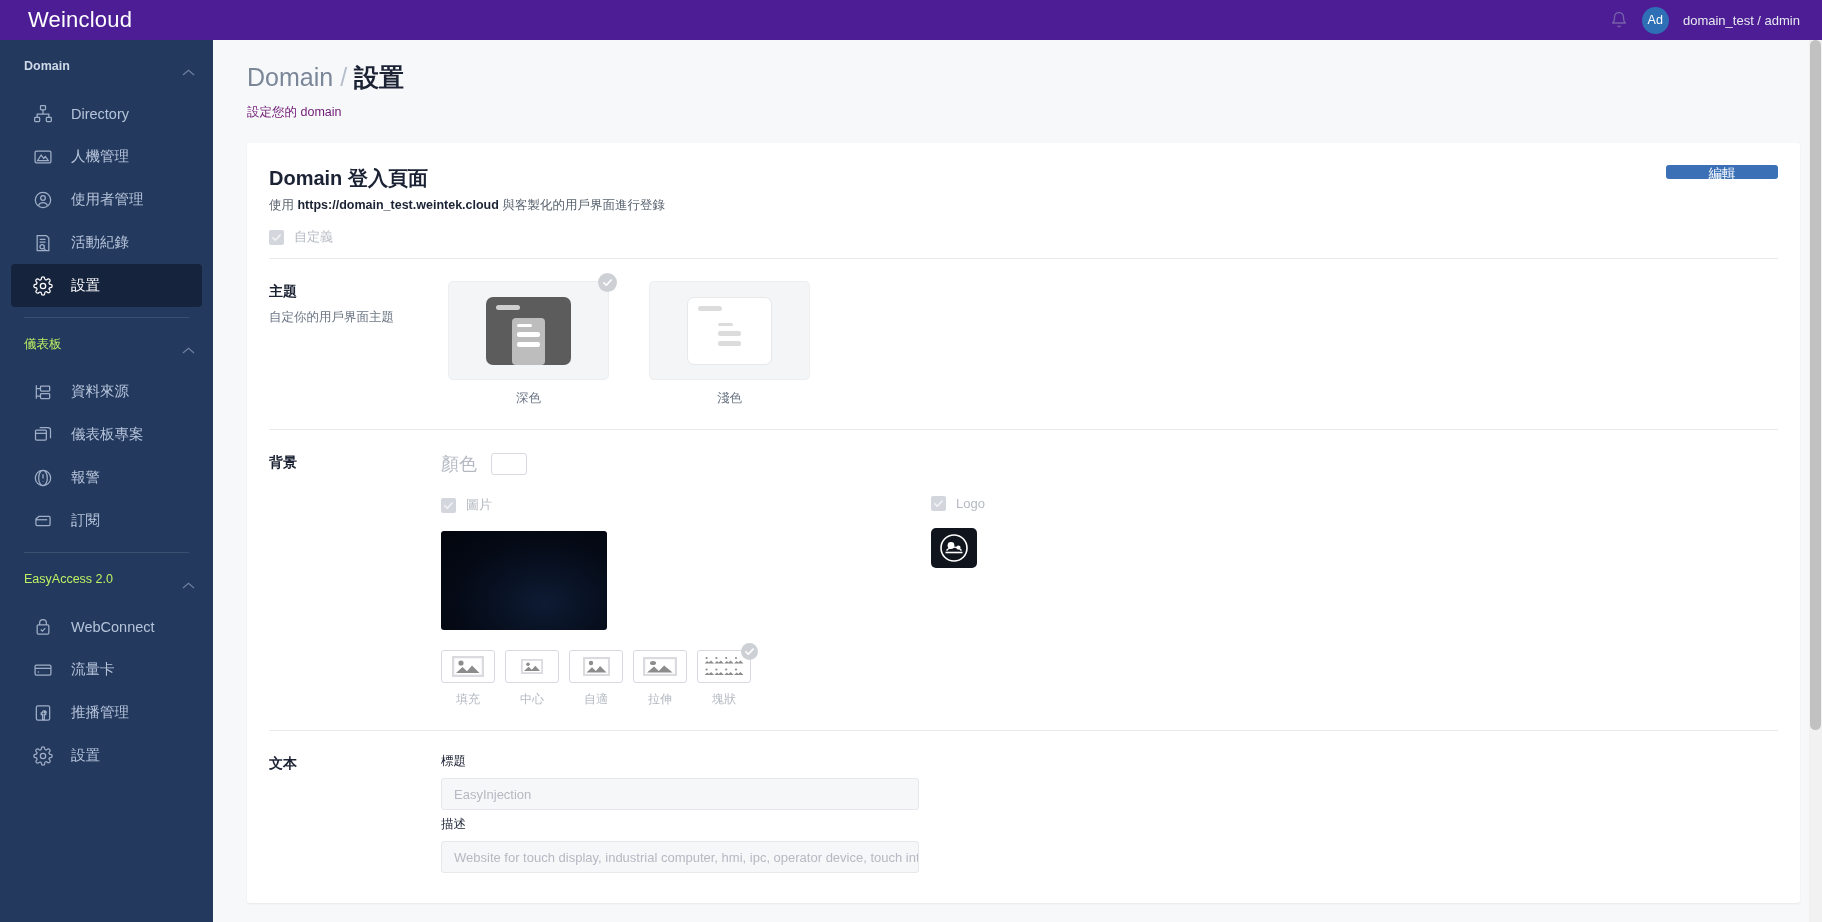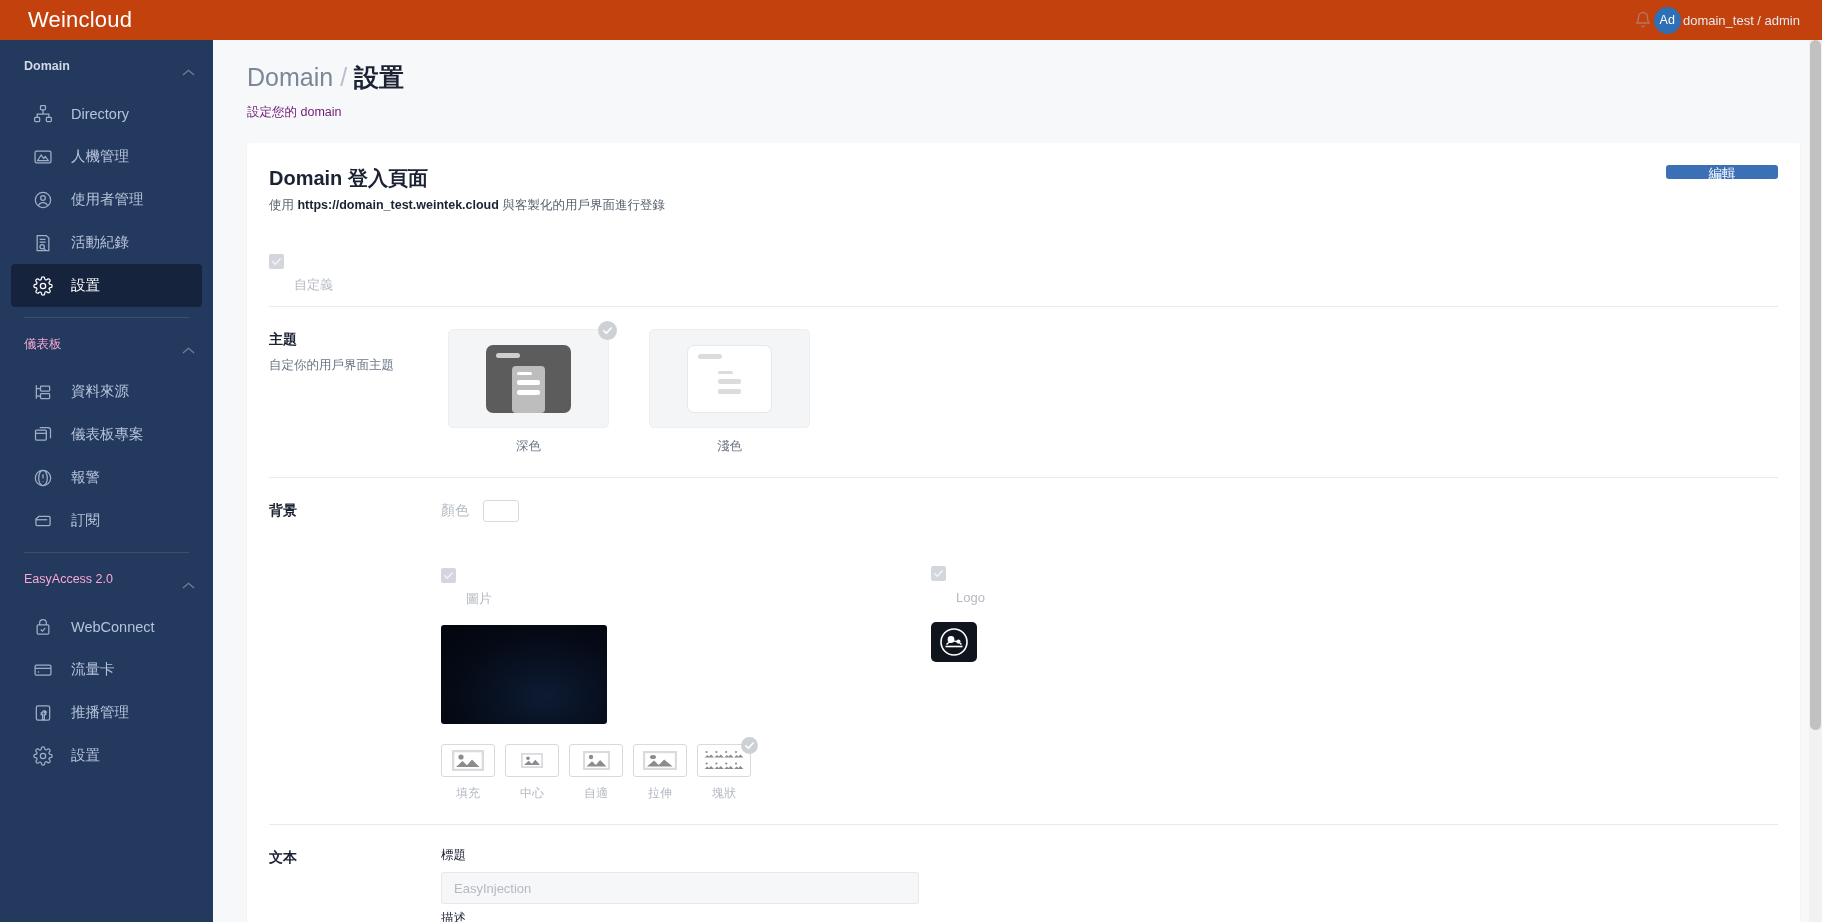--- a/index.html
+++ b/index.html
@@ -6,47 +6,47 @@
   html, body {
     width: 1822px; height: 922px;
     font-family: "Liberation Sans", sans-serif;
     background: #ffffff;
     overflow: hidden;
   }
   .app { position: relative; width: 1822px; height: 922px; display: flex; flex-direction: column; }
 
   
   .topbar {
-    height: 40px; background: #c2410c; flex: 0 0 40px;
+    height: 40px; background: #4c1d95; flex: 0 0 40px;
     display: flex; align-items: center; justify-content: space-between;
     padding: 0 22px 0 28px; position: relative; z-index: 5;
   }
   .brand { color: #ffffff; font-size: 22px; letter-spacing: .2px; font-weight: 400; }
-  .topbar-right { display: flex; align-items: center; gap: 2px; }
+  .topbar-right { display: flex; align-items: center; gap: 14px; }
   .bell { width: 18px; height: 18px; opacity: .45; display: block; }
   .avatar {
     width: 27px; height: 27px; border-radius: 50%; background: #2f6fb5;
     color: #fff; font-size: 12.5px; display: flex; align-items: center; justify-content: center;
     letter-spacing: .2px;
   }
   .userlabel { color: #e7eaf0; font-size: 13px; }
 
   
   .body-row { display: flex; flex: 1 1 auto; min-height: 0; }
 
   
   .sidebar {
     width: 213px; flex: 0 0 213px; background: #23395e; overflow: hidden;
     padding-top: 0px; position: relative;
   }
   .grp-head {
     display: flex; align-items: center; justify-content: space-between;
     padding: 0 18px 0 24px; height: 52px;
   }
-  .grp-head .gtitle { font-size: 12.5px; color: #f9a8d4; }
+  .grp-head .gtitle { font-size: 12.5px; color: #bef264; }
   .grp-head.first .gtitle { color: #cfd9e8; font-weight: bold; font-size: 12.5px; }
   .chev { width: 13px; height: 8px; opacity: .6; }
   .nav-item {
     display: flex; align-items: center; gap: 18px;
     height: 43px; padding-left: 22px; margin: 0 11px; border-radius: 4px;
     color: #b6c4da; font-size: 14.5px; cursor: pointer; position: relative;
   }
   .nav-item .ico { width: 20px; height: 20px; flex: 0 0 20px; display: block; opacity: .85; }
   .nav-item.active { background: #16233c; color: #ffffff; }
   .nav-item.active .ico { opacity: 1; }
@@ -74,21 +74,21 @@
     font-size: 13.5px; padding: 0 22px; height: 14px; cursor: pointer;
     font-family: "Liberation Sans", sans-serif; min-width: 112px;
   }
 
   .chk-row { display: flex; align-items: center; gap: 10px; padding: 14px 0 12px 22px; }
   .chk {
     width: 15px; height: 15px; border-radius: 2px; background: #d3d6dc;
     display: inline-flex; align-items: center; justify-content: center; flex: 0 0 15px;
   }
   .chk svg { width: 11px; height: 11px; display: block; }
-  .chk-label { font-size: 13px; color: #b4b9c2; margin-top: 48px; }
+  .chk-label { font-size: 13px; color: #b4b9c2; }
 
   .hr { height: 1px; background: #e8eaee; margin: 0 22px; }
 
   .row { display: flex; padding: 22px 22px 22px 22px; }
   .row-label { width: 172px; flex: 0 0 172px; padding-top: 2px; }
   .row-label .t { font-size: 14px; font-weight: bold; color: #1b2233; }
   .row-label .s { font-size: 12.5px; color: #6b7584; margin-top: 8px; }
   .row-body { flex: 1 1 auto; }
 
   
@@ -123,21 +123,21 @@
   .thumb-light .sheet i.w3 { width: 23px; height: 5px; }
   .tick-badge {
     position: absolute; top: -9px; right: -9px; width: 19px; height: 19px; border-radius: 50%;
     background: #cdd1d6; display: flex; align-items: center; justify-content: center;
   }
   .tick-badge svg { width: 11px; height: 11px; display: block; }
   .theme-cap { text-align: center; font-size: 12.5px; color: #6b7584; margin-top: 10px; }
 
   
   .color-row { display: flex; align-items: center; gap: 14px; }
-  .color-lab { font-size: 14px; color: #b4b9c2; }
+  .color-lab { font-size: 18px; color: #b4b9c2; }
   .swatch { width: 36px; height: 22px; border: 1px solid #d7dae0; border-radius: 3px; background: #ffffff; cursor: pointer; }
 
   .bg-cols { display: flex; margin-top: 20px; gap: 12px; }
   .bg-col-img { width: 478px; flex: 0 0 478px; }
   .bg-col-logo { flex: 1 1 auto; }
   .mini-chk-row { display: flex; align-items: center; gap: 10px; }
   .preview-img {
     width: 166px; height: 99px; border-radius: 3px; margin-top: 17px;
     background:
       radial-gradient(1px 1px at 14px 18px, #7aa8e0 50%, transparent 51%),

